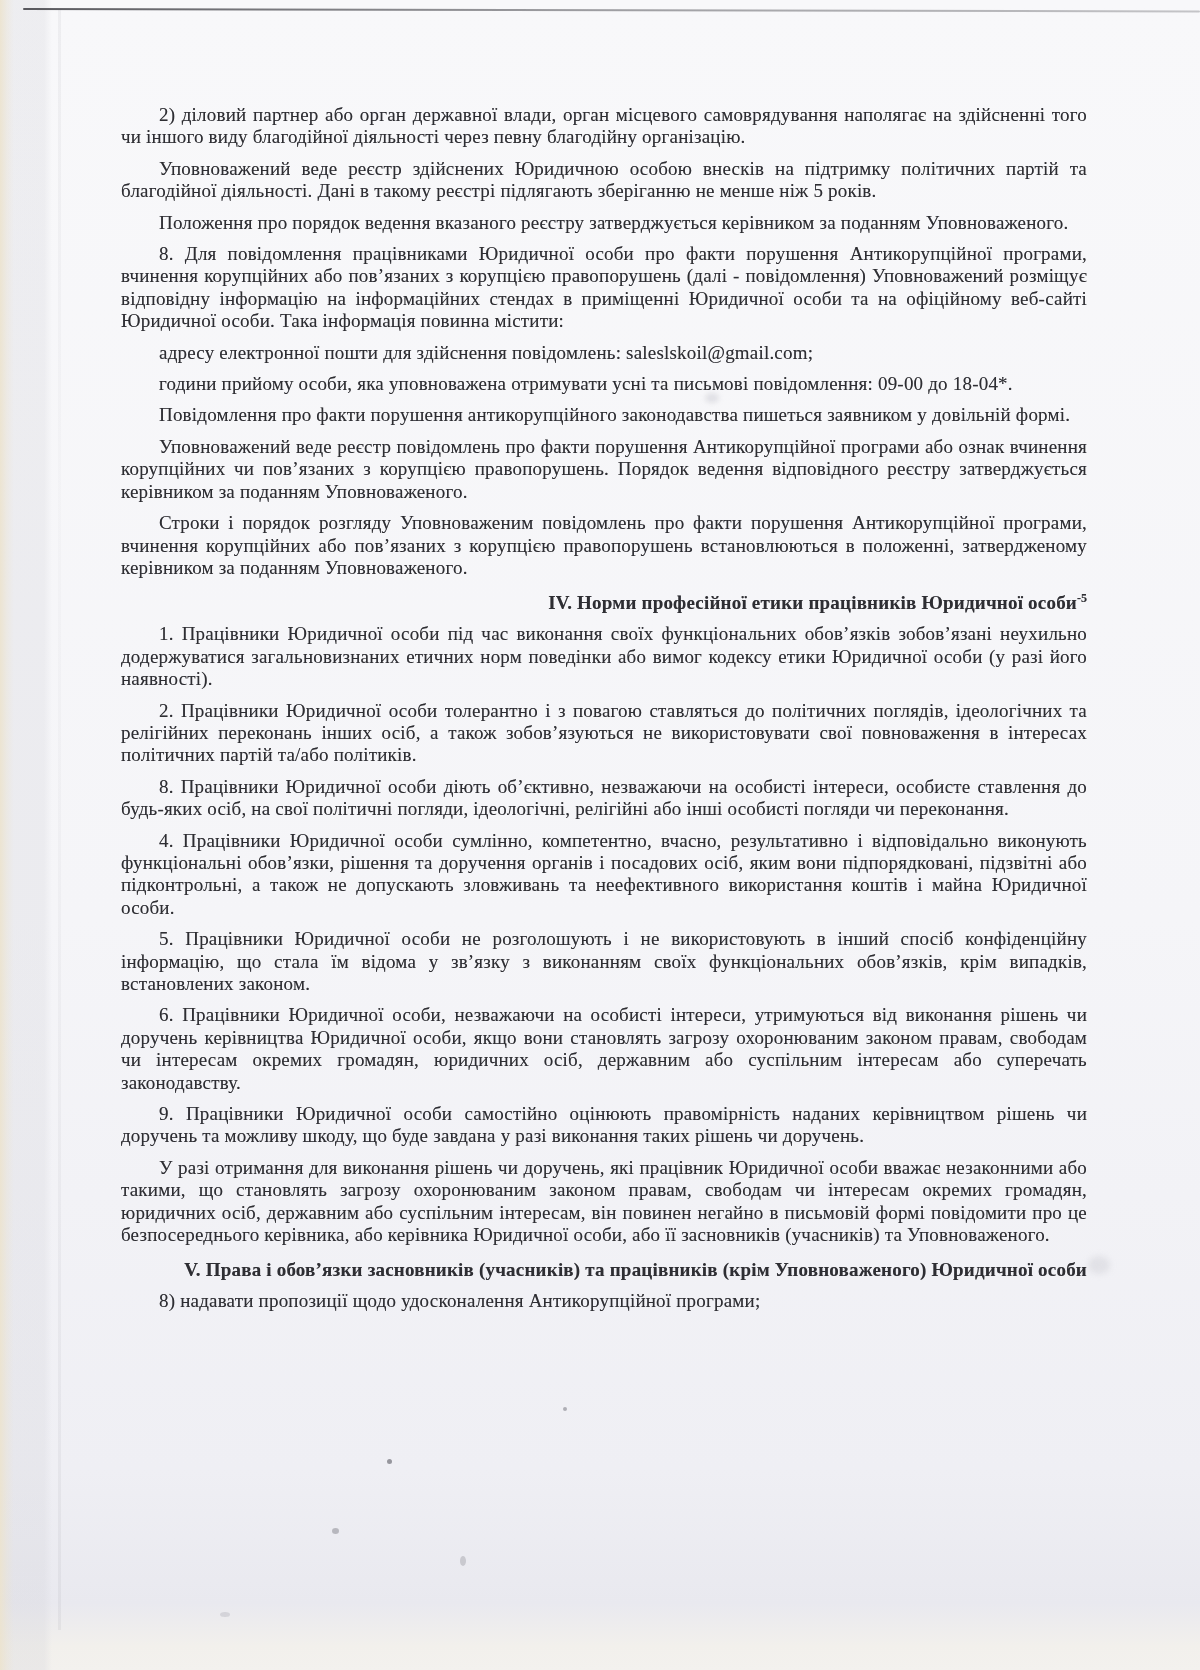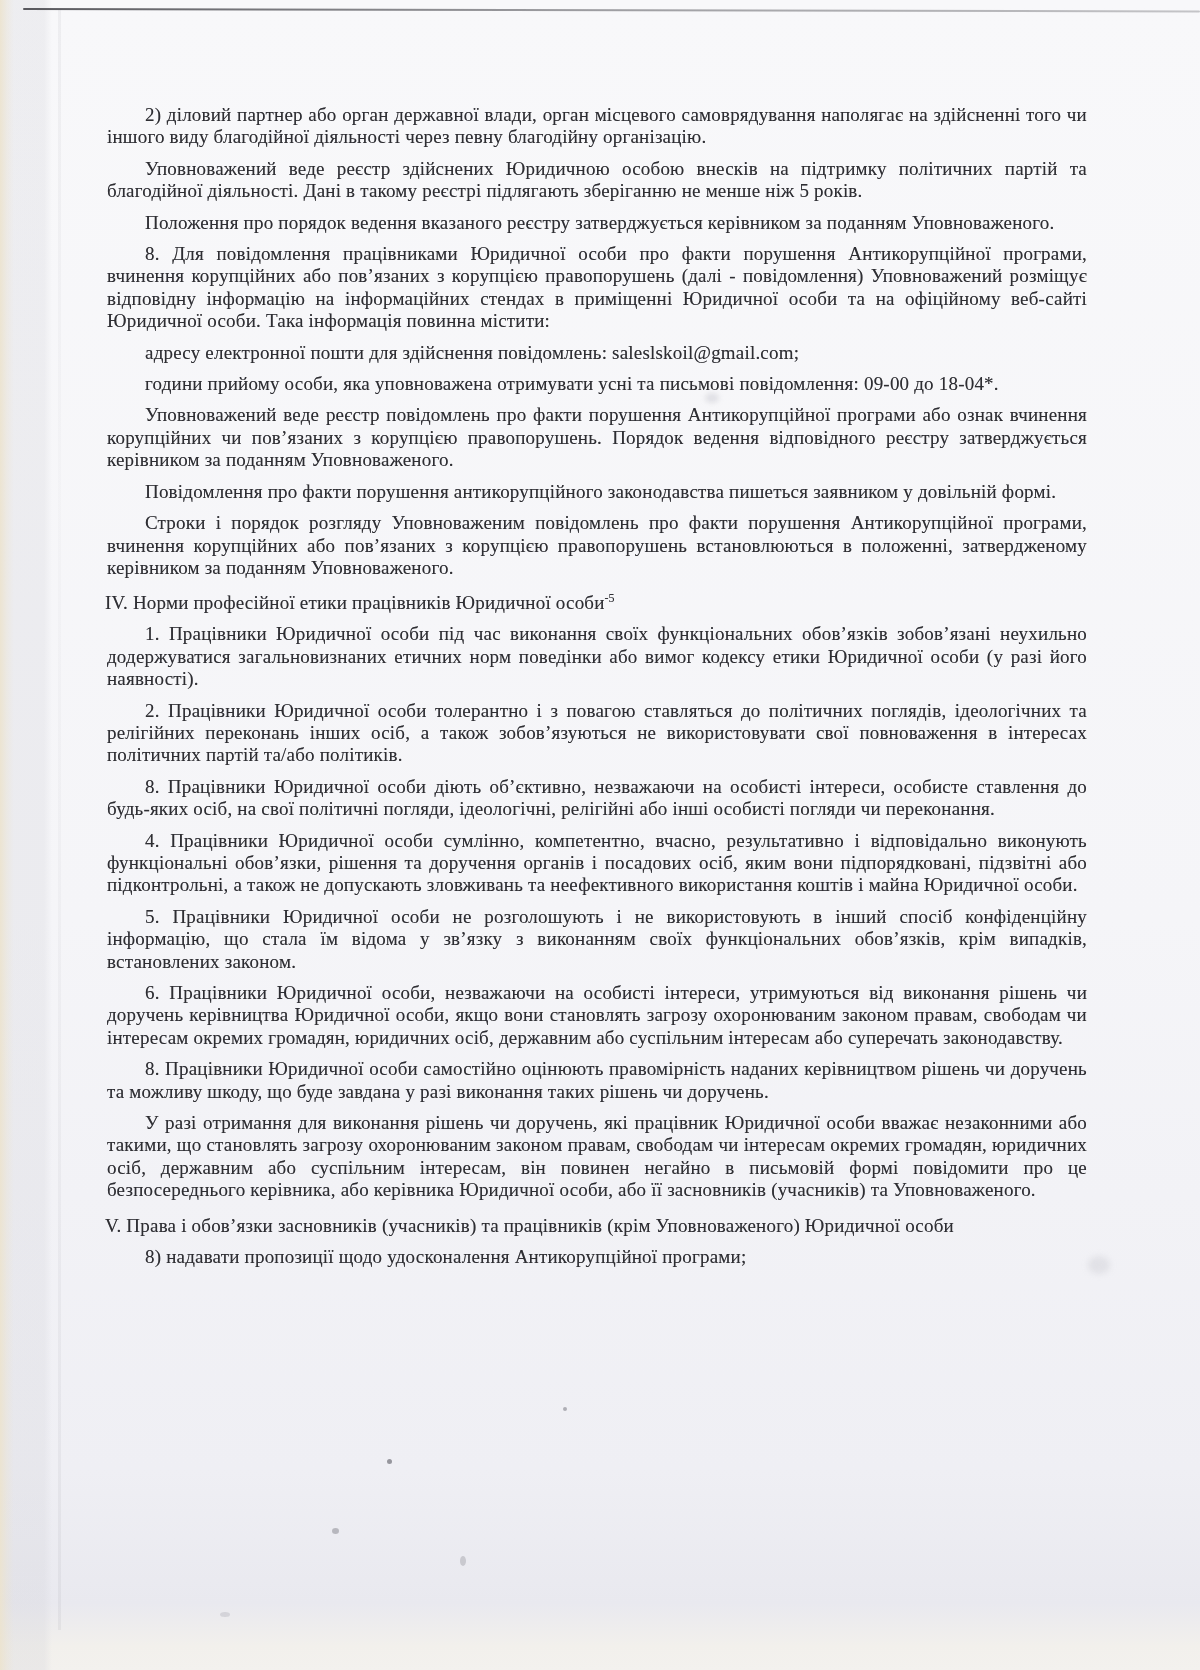--- a/index.html
+++ b/index.html
@@ -28,25 +28,25 @@
   }
   .speck{position:absolute;border-radius:50%;filter:blur(0.6px);}
   .text-block{
     position:absolute;left:105px;top:104px;width:982px;
     font-size:19px;line-height:22.4px;
     color:#2e2e33;
     text-align:justify;
     letter-spacing:0.2px;
     text-shadow:0 0 0.6px rgba(46,46,51,0.4);
   }
-  .text-block p{margin:9px 0 0 2px;text-indent:38px;}
+  .text-block p{margin:9px 0 0 16px;text-indent:38px;}
   .text-block p:first-child{margin-top:0;}
   .text-block h3{
     margin:12px 0 2px 0;font-size:19px;line-height:23px;
-    font-weight:normal;text-align:left;text-indent:0;
+    font-weight:bold;text-align:right;text-indent:0;
   }
   sup{font-size:12px;line-height:0;letter-spacing:0;}
 </style>
 </head>
 <body>
 
 <div class="page">
   <div class="scan-top-line"></div>
   <div class="scan-left-shadow"></div>
 
@@ -58,28 +58,28 @@
   <div class="speck" style="left:1088px;top:1256px;width:22px;height:18px;background:rgba(170,170,178,0.22);filter:blur(3px);"></div>
   <div class="speck" style="left:705px;top:393px;width:14px;height:10px;background:rgba(160,160,170,0.25);filter:blur(2.5px);"></div>
 
   <main class="text-block">
       <p><span>2) діловий партнер або орган державної влади, орган місцевого самоврядування наполягає на здійсненні того чи іншого виду благодійної діяльності через певну благодійну організацію.</span></p>
       <p><span>Уповноважений веде реєстр здійснених Юридичною особою внесків на підтримку політичних партій та благодійної діяльності. Дані в такому реєстрі підлягають зберіганню не менше ніж 5 років.</span></p>
       <p><span>Положення про порядок ведення вказаного реєстру затверджується керівником за поданням Уповноваженого.</span></p>
       <p><span>8. Для повідомлення працівниками Юридичної особи про факти порушення Антикорупційної програми, вчинення корупційних або пов’язаних з корупцією правопорушень (далі - повідомлення) Уповноважений розміщує відповідну інформацію на інформаційних стендах в приміщенні Юридичної особи та на офіційному веб-сайті Юридичної особи. Така інформація повинна містити:</span></p>
       <p><span>адресу електронної пошти для здійснення повідомлень: saleslskoil@gmail.com;</span></p>
       <p><span>години прийому особи, яка уповноважена отримувати усні та письмові повідомлення: 09-00 до 18-04*.</span></p>
+      <p><span>Повідомлення про факти порушення антикорупційного законодавства пишеться заявником у довільній формі.</span></p>
       <p><span>Уповноважений веде реєстр повідомлень про факти порушення Антикорупційної програми або ознак вчинення корупційних чи пов’язаних з корупцією правопорушень. Порядок ведення відповідного реєстру затверджується керівником за поданням Уповноваженого.</span></p>
-      <p><span>Повідомлення про факти порушення антикорупційного законодавства пишеться заявником у довільній формі.</span></p>
       <p><span>Строки і порядок розгляду Уповноваженим повідомлень про факти порушення Антикорупційної програми, вчинення корупційних або пов’язаних з корупцією правопорушень встановлюються в положенні, затвердженому керівником за поданням Уповноваженого.</span></p>
       <h3><span>IV. Норми професійної етики працівників Юридичної особи</span><sup>-5</sup></h3>
       <p><span>1. Працівники Юридичної особи під час виконання своїх функціональних обов’язків зобов’язані неухильно додержуватися загальновизнаних етичних норм поведінки або вимог кодексу етики Юридичної особи (у разі його наявності).</span></p>
       <p><span>2. Працівники Юридичної особи толерантно і з повагою ставляться до політичних поглядів, ідеологічних та релігійних переконань інших осіб, а також зобов’язуються не використовувати свої повноваження в інтересах політичних партій та/або політиків.</span></p>
       <p><span>8. Працівники Юридичної особи діють об’єктивно, незважаючи на особисті інтереси, особисте ставлення до будь-яких осіб, на свої політичні погляди, ідеологічні, релігійні або інші особисті погляди чи переконання.</span></p>
       <p><span>4. Працівники Юридичної особи сумлінно, компетентно, вчасно, результативно і відповідально виконують функціональні обов’язки, рішення та доручення органів і посадових осіб, яким вони підпорядковані, підзвітні або підконтрольні, а також не допускають зловживань та неефективного використання коштів і майна Юридичної особи.</span></p>
       <p><span>5. Працівники Юридичної особи не розголошують і не використовують в інший спосіб конфіденційну інформацію, що стала їм відома у зв’язку з виконанням своїх функціональних обов’язків, крім випадків, встановлених законом.</span></p>
       <p><span>6. Працівники Юридичної особи, незважаючи на особисті інтереси, утримуються від виконання рішень чи доручень керівництва Юридичної особи, якщо вони становлять загрозу охоронюваним законом правам, свободам чи інтересам окремих громадян, юридичних осіб, державним або суспільним інтересам або суперечать законодавству.</span></p>
-      <p><span>8. Працівники Юридичної особи самостійно оцінюють правомірність наданих керівництвом рішень чи доручень та можливу шкоду, що буде завдана у разі виконання таких рішень чи доручень.</span></p>
+      <p><span>9. Працівники Юридичної особи самостійно оцінюють правомірність наданих керівництвом рішень чи доручень та можливу шкоду, що буде завдана у разі виконання таких рішень чи доручень.</span></p>
       <p><span>У разі отримання для виконання рішень чи доручень, які працівник Юридичної особи вважає незаконними або такими, що становлять загрозу охоронюваним законом правам, свободам чи інтересам окремих громадян, юридичних осіб, державним або суспільним інтересам, він повинен негайно в письмовій формі повідомити про це безпосереднього керівника, або керівника Юридичної особи, або її засновників (учасників) та Уповноваженого.</span></p>
       <h3><span>V. Права і обов’язки засновників (учасників) та працівників (крім Уповноваженого) Юридичної особи</span></h3>
       <p><span>8) надавати пропозиції щодо удосконалення Антикорупційної програми;</span></p>
     </main>
 </div>
 
 </body></html>

